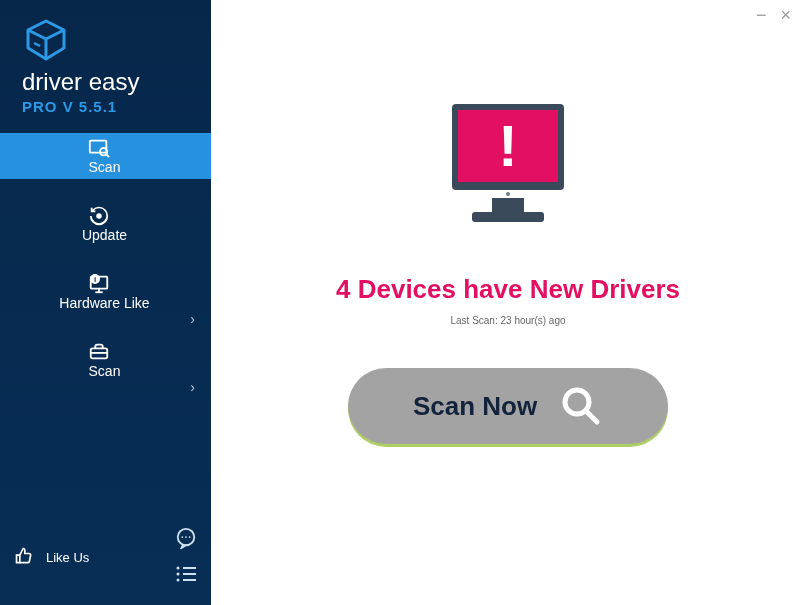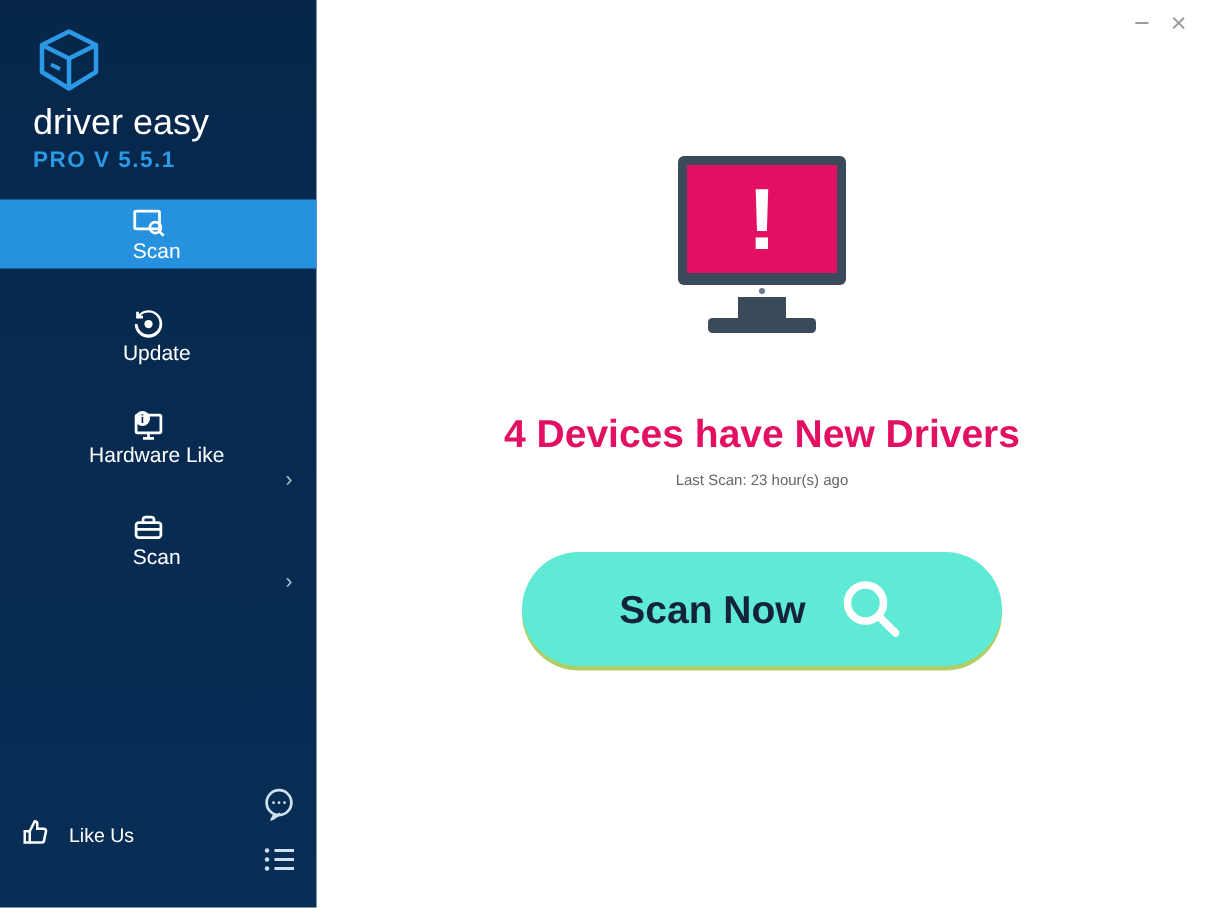--- a/index.html
+++ b/index.html
@@ -18,21 +18,21 @@
     .nav-item .nicon { width: 22px; height: 22px; margin-right: 12px; display: flex; align-items: center; justify-content: center; }
     .nav-item .chev { margin-left: auto; color: #b7c6d6; font-size: 14px; }
     .sidebar-bottom { margin-top: auto; padding: 14px 14px 18px 14px; display: flex; align-items: center; }
     .likeus { display: flex; align-items: center; gap: 12px; color: #fff; font-size: 13px; cursor: pointer; }
     .sb-right-icons { margin-left: auto; display: flex; flex-direction: column; gap: 12px; align-items: center; }
     .sb-right-icons .ric { color: #cfe0ef; cursor: pointer; }
     .main { flex: 1; background: #fff; display: flex; flex-direction: column; align-items: center; padding-top: 88px; }
     .monitor-wrap { display: flex; justify-content: center; align-items: center; margin-bottom: 16px; }
     .headline { color: #e30f63; font-size: 26px; font-weight: bold; margin-top: 10px; }
     .lastscan { color: #666; font-size: 10px; margin-top: 10px; }
-    .scanbtn { margin-top: 42px; background: #5eead4; color: #13233b; border: none; border-radius: 40px; width: 320px; height: 76px; display: flex; align-items: center; justify-content: center; gap: 22px; cursor: pointer; font-size: 26px; font-weight: bold; box-shadow: 0 3px 0 rgba(122,175,0,0.6); }
+    .scanbtn { margin-top: 42px; background: #a3a3a3; color: #13233b; border: none; border-radius: 40px; width: 320px; height: 76px; display: flex; align-items: center; justify-content: center; gap: 22px; cursor: pointer; font-size: 26px; font-weight: bold; box-shadow: 0 3px 0 rgba(122,175,0,0.6); }
     .scan-magnify { display: inline-flex; }
   </style>
 </head>
 <body>
 
 <div class="window">
   <div class="titlebar">
     <span class="tbtn">−</span>
     <span class="tbtn">×</span>
   </div>

